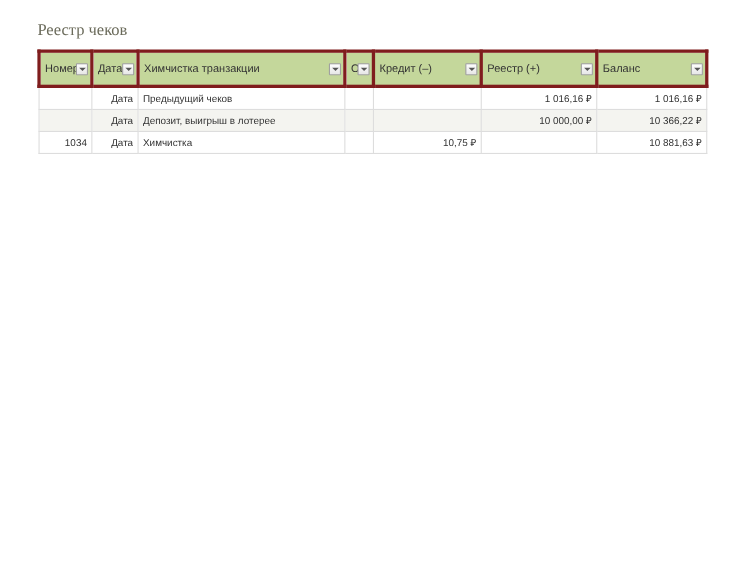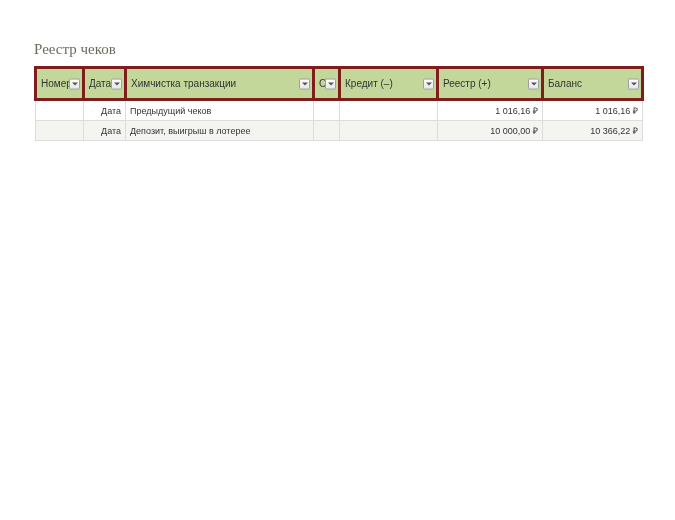--- a/index.html
+++ b/index.html
@@ -7,21 +7,21 @@
     margin: 0;
     padding: 0;
     background: #ffffff;
     font-family: Arial, sans-serif;
     font-size: 10px;
     width: 675px;
     height: 520px;
     overflow: hidden;
   }
   .page {
-    padding: 41px 34px;
+    padding: 20px 34px;
   }
   .title {
     color: #6b6b5b;
     font-size: 15px;
     font-weight: normal;
     margin-bottom: 8px;
     font-family: Georgia, serif;
   }
   table {
     border-collapse: collapse;
@@ -143,15 +143,24 @@
       </tr>
       <tr>
         <td class="right"></td>
         <td class="right">Дата</td>
         <td>Депозит, выигрыш в лотерее</td>
         <td class="center"></td>
         <td class="right"></td>
         <td class="right">10 000,00 ₽</td>
         <td class="right">10 366,22 ₽</td>
       </tr>
+      <tr>
+        <td class="right">1034</td>
+        <td class="right">Дата</td>
+        <td>Химчистка</td>
+        <td class="center"></td>
+        <td class="right">10,75 ₽</td>
+        <td class="right"></td>
+        <td class="right">10 881,63 ₽</td>
+      </tr>
     </tbody>
   </table>
 </div>
 
 </body></html>

